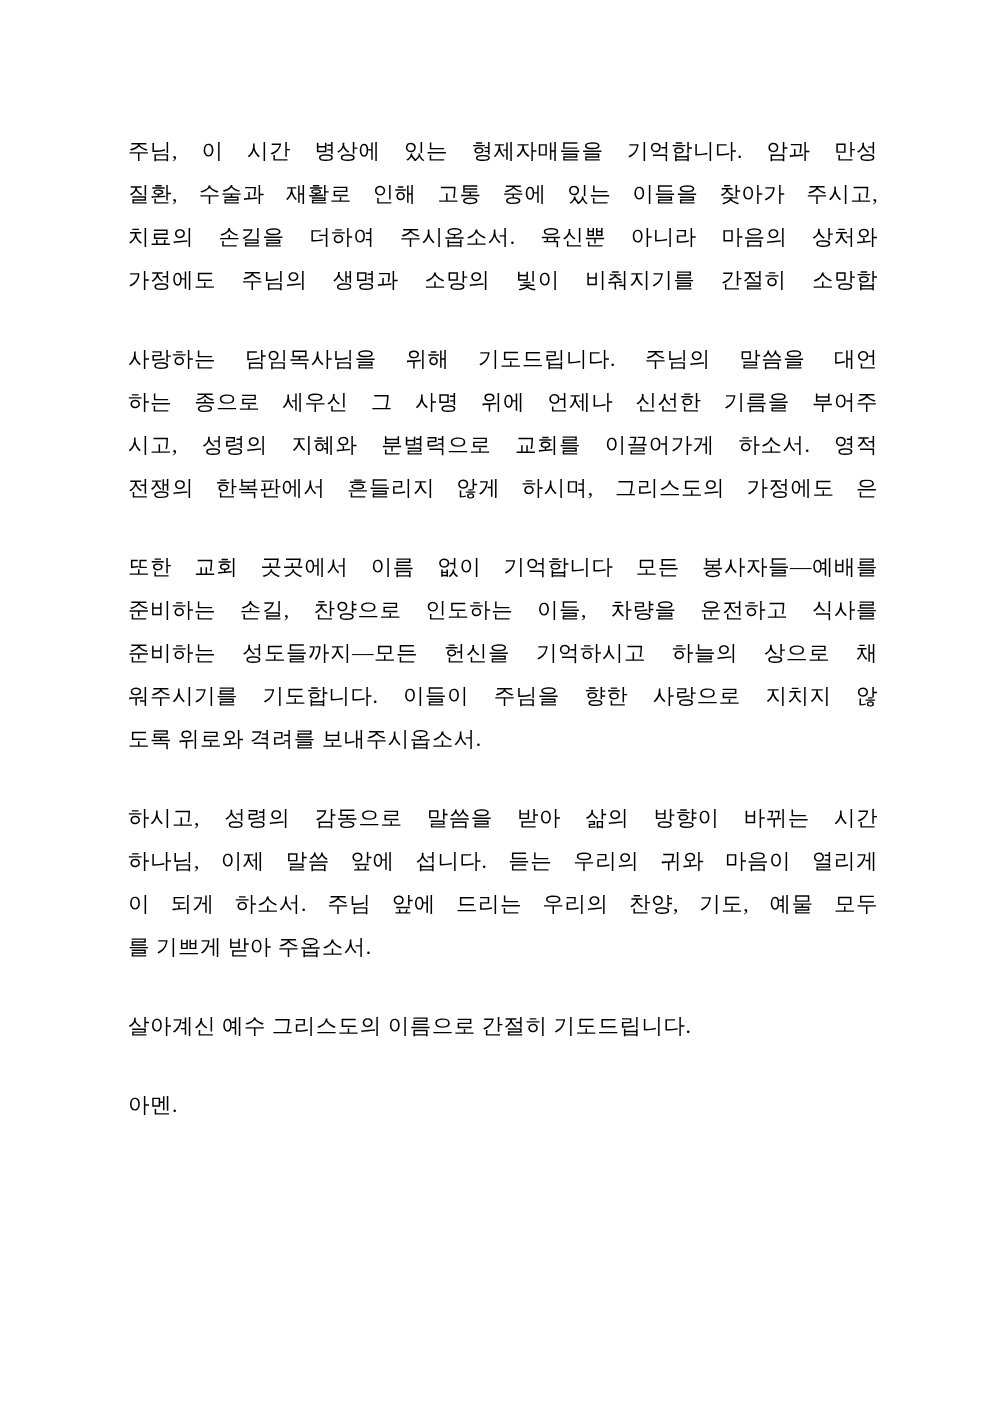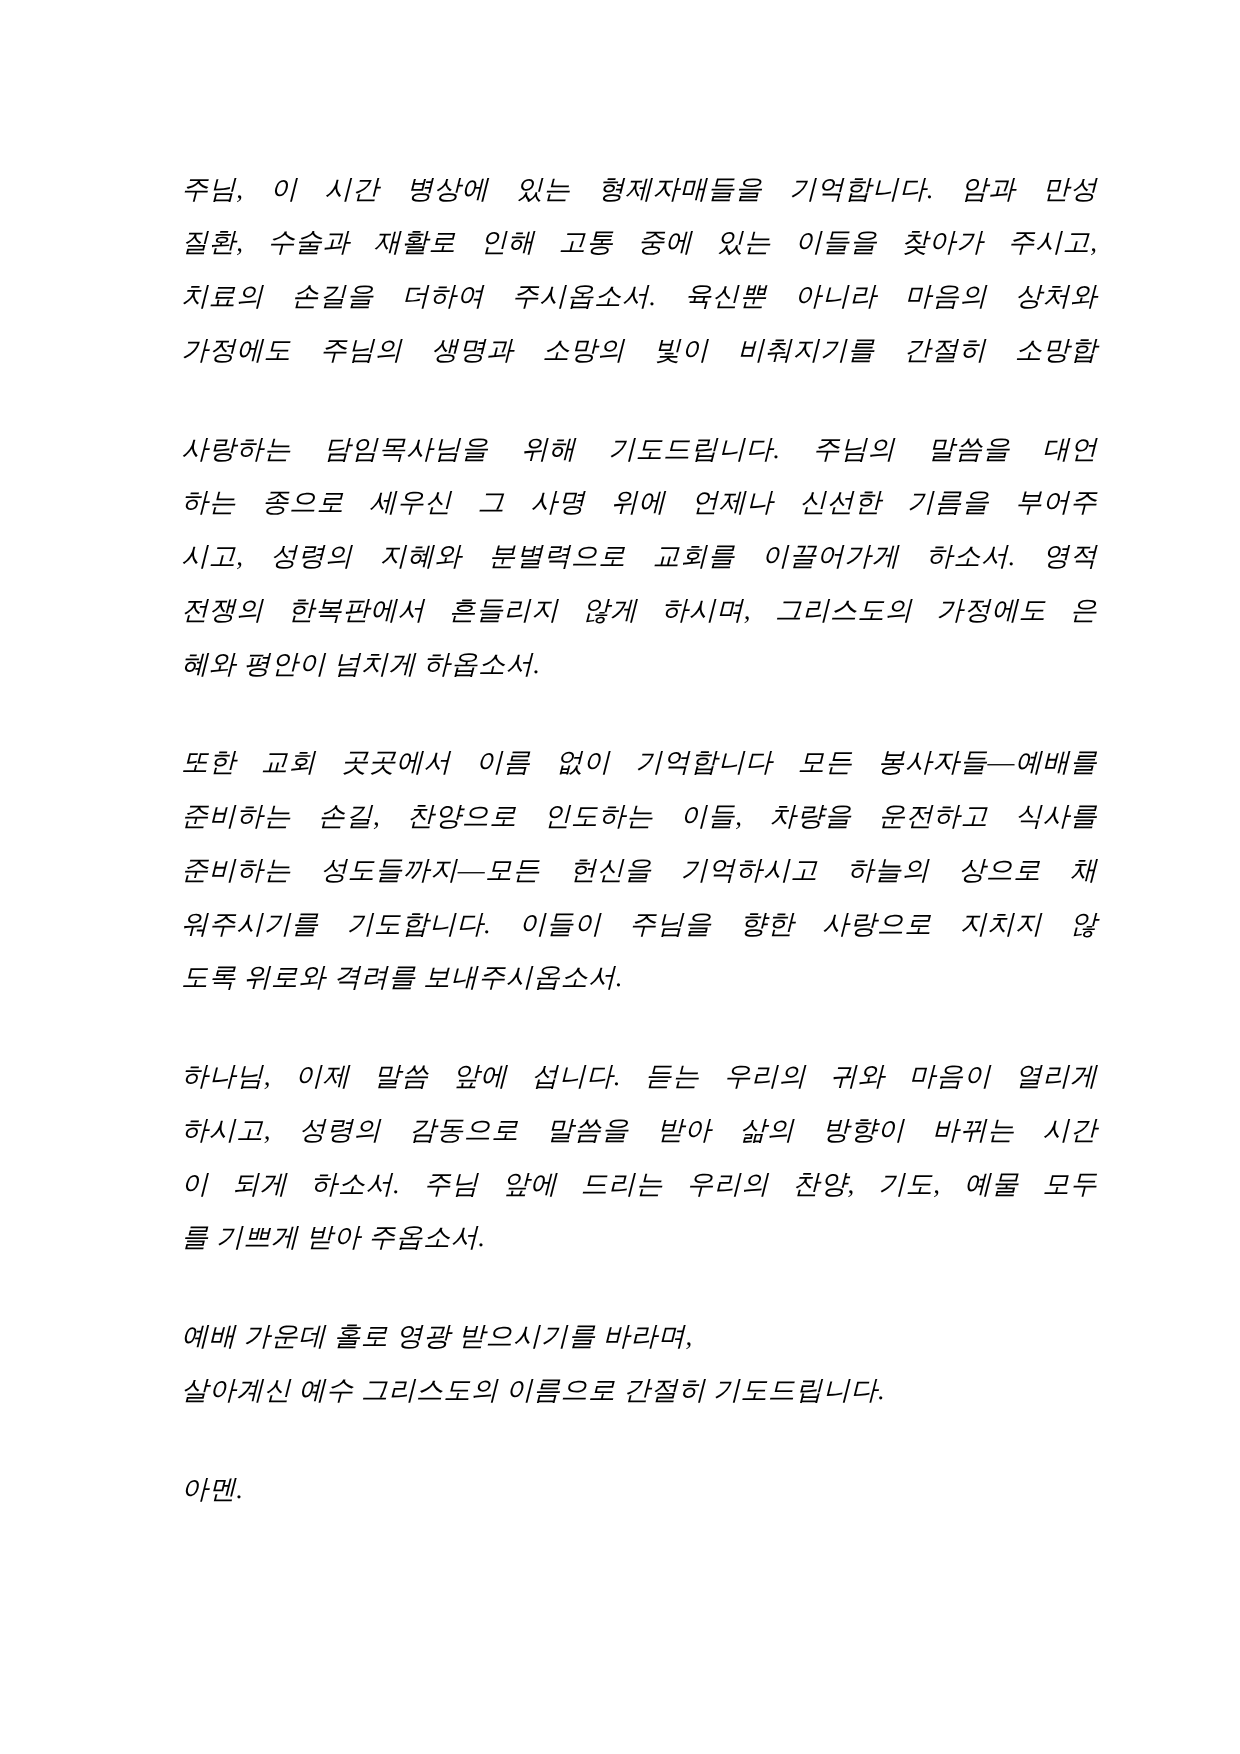--- a/index.html
+++ b/index.html
@@ -16,23 +16,22 @@
     overflow: hidden;
   }
   .page {
     box-sizing: border-box;
     width: 992px;
     height: 1403px;
     padding: 130px 114px 60px 128px;
     background: #ffffff;
   }
   .paragraph {
-    margin: 0 0 36px 17px;
+    margin: 0 0 36px 0;
     padding: 0;
-    font-style: italic;
   }
   .line {
     font-size: 21.5px;
     line-height: 43px;
     letter-spacing: 0.5px;
     white-space: normal;
     text-align: justify;
     text-align-last: justify;
     word-break: keep-all;
   }
@@ -49,36 +48,34 @@
         <div class="line">주님, 이 시간 병상에 있는 형제자매들을 기억합니다. 암과 만성</div>
         <div class="line">질환, 수술과 재활로 인해 고통 중에 있는 이들을 찾아가 주시고,</div>
         <div class="line">치료의 손길을 더하여 주시옵소서. 육신뿐 아니라 마음의 상처와</div>
         <div class="line">가정에도 주님의 생명과 소망의 빛이 비춰지기를 간절히 소망합</div>
       </div>
       <div class="paragraph">
         <div class="line">사랑하는 담임목사님을 위해 기도드립니다. 주님의 말씀을 대언</div>
         <div class="line">하는 종으로 세우신 그 사명 위에 언제나 신선한 기름을 부어주</div>
         <div class="line">시고, 성령의 지혜와 분별력으로 교회를 이끌어가게 하소서. 영적</div>
         <div class="line">전쟁의 한복판에서 흔들리지 않게 하시며, 그리스도의 가정에도 은</div>
-        <div class="line last">혜와 평안이 넘치게 하옵소서.</div>
       </div>
       <div class="paragraph">
         <div class="line">또한 교회 곳곳에서 이름 없이 기억합니다 모든 봉사자들―예배를</div>
         <div class="line">준비하는 손길, 찬양으로 인도하는 이들, 차량을 운전하고 식사를</div>
         <div class="line">준비하는 성도들까지―모든 헌신을 기억하시고 하늘의 상으로 채</div>
         <div class="line">워주시기를 기도합니다. 이들이 주님을 향한 사랑으로 지치지 않</div>
         <div class="line last">도록 위로와 격려를 보내주시옵소서.</div>
       </div>
       <div class="paragraph">
+        <div class="line">하시고, 성령의 감동으로 말씀을 받아 삶의 방향이 바뀌는 시간</div>
         <div class="line">하나님, 이제 말씀 앞에 섭니다. 듣는 우리의 귀와 마음이 열리게</div>
-        <div class="line">하시고, 성령의 감동으로 말씀을 받아 삶의 방향이 바뀌는 시간</div>
         <div class="line">이 되게 하소서. 주님 앞에 드리는 우리의 찬양, 기도, 예물 모두</div>
         <div class="line last">를 기쁘게 받아 주옵소서.</div>
       </div>
       <div class="paragraph">
-        <div class="line last">예배 가운데 홀로 영광 받으시기를 바라며,</div>
         <div class="line last">살아계신 예수 그리스도의 이름으로 간절히 기도드립니다.</div>
       </div>
       <div class="paragraph">
         <div class="line last">아멘.</div>
       </div>
     </div>
 </div>
 
 </body></html>

